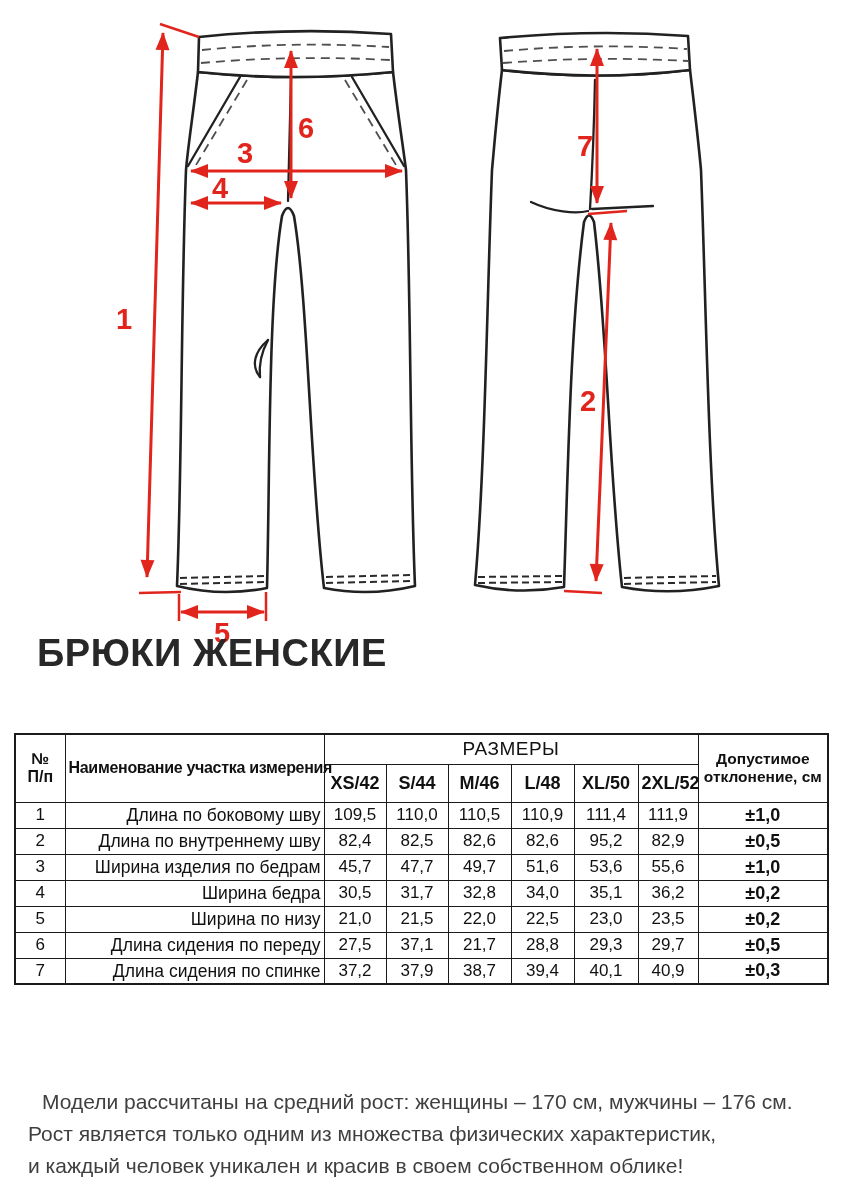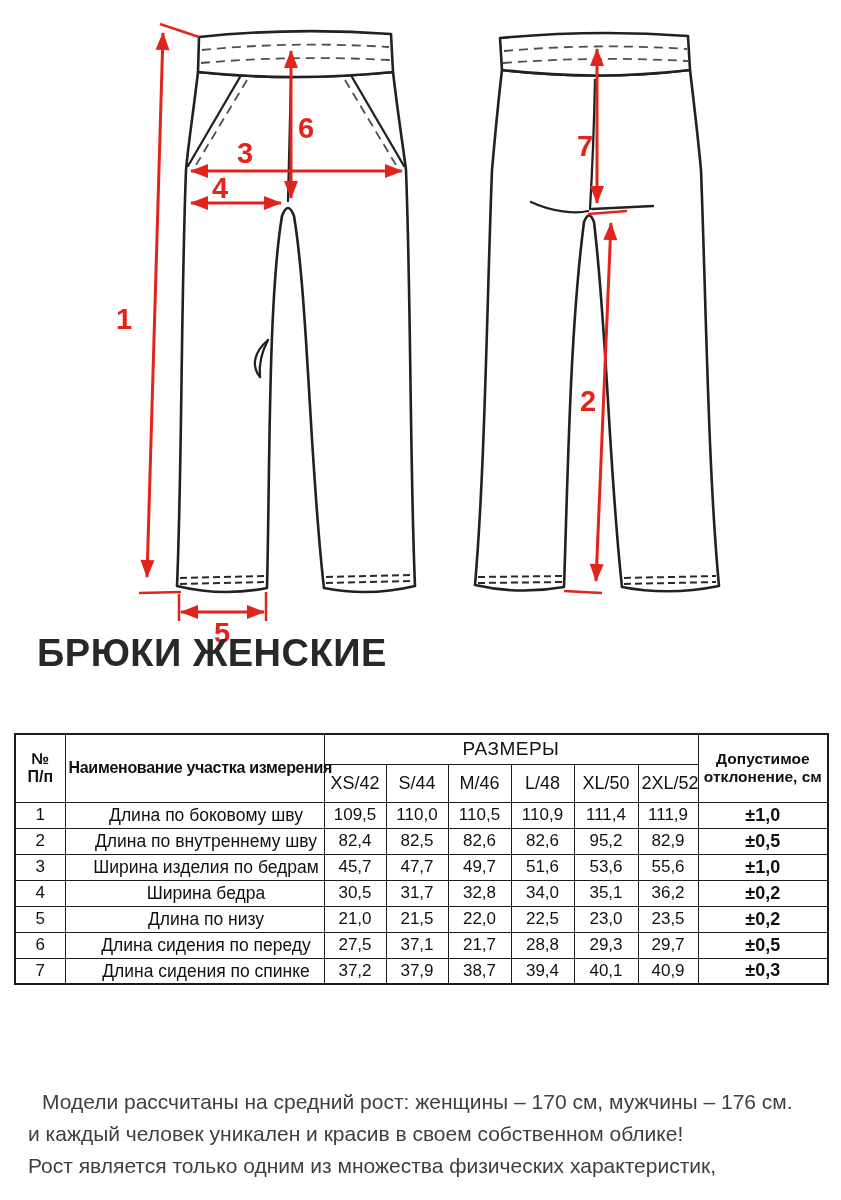--- a/index.html
+++ b/index.html
@@ -39,24 +39,24 @@
   .size-table th,.size-table td{
     border:1.6px solid var(--c-border);text-align:center;vertical-align:middle;
     padding:1px 3px;line-height:1.15;color:#111;
   }
   .size-table thead tr.hrow1{height:30px;}
   .size-table thead tr.hrow2{height:38px;}
   .size-table tbody tr{height:26px;}
   .h-num{font-weight:bold;font-size:16px;white-space:pre-line;line-height:1.3;}
   .h-name{font-weight:bold;font-size:16px;letter-spacing:-0.3px;white-space:nowrap;padding:0 4px;}
   .h-sizes{font-weight:normal;font-size:19px;letter-spacing:.5px;}
-  .h-size{font-weight:normal;font-size:18px;}
+  .h-size{font-weight:bold;font-size:18px;}
   .h-tol{font-weight:bold;font-size:15.5px;line-height:1.35;margin-left:20px;}
   .size-table tbody td{font-size:17px;}
-  .size-table td.c-name{text-align:center;padding-left:26px;font-size:17.5px;}
+  .size-table td.c-name{text-align:right;padding-left:26px;font-size:17.5px;}
   .size-table td.c-tol{font-weight:bold;font-size:18px;margin-top:36px;}
   .footer{
     position:absolute;left:28px;top:1086px;width:806px;
     font-size:21px;line-height:32px;color:var(--c-text);
   }
   .footer-line.indent{text-indent:14px;}
 </style>
 </head>
 <body>
 
@@ -208,21 +208,21 @@
         <td>30,5</td>
         <td>31,7</td>
         <td>32,8</td>
         <td>34,0</td>
         <td>35,1</td>
         <td>36,2</td>
         <td class="c-tol">±0,2</td>
       </tr>
       <tr>
         <td>5</td>
-        <td class="c-name">Длина по низу</td>
+        <td class="c-name">Ширина по низу</td>
         <td>21,0</td>
         <td>21,5</td>
         <td>22,0</td>
         <td>22,5</td>
         <td>23,0</td>
         <td>23,5</td>
         <td class="c-tol">±0,2</td>
       </tr>
       <tr>
         <td>6</td>
@@ -244,15 +244,15 @@
         <td>39,4</td>
         <td>40,1</td>
         <td>40,9</td>
         <td class="c-tol">±0,3</td>
       </tr>
     </tbody>
 </table>
 
 <div class="footer">
   <div class="footer-line indent">Модели рассчитаны на средний рост: женщины – 170 см, мужчины – 176 см.</div>
+  <div class="footer-line">Рост является только одним из множества физических характеристик,</div>
   <div class="footer-line">и каждый человек уникален и красив в своем собственном облике!</div>
-  <div class="footer-line">Рост является только одним из множества физических характеристик,</div>
 </div>
 
 </body></html>

